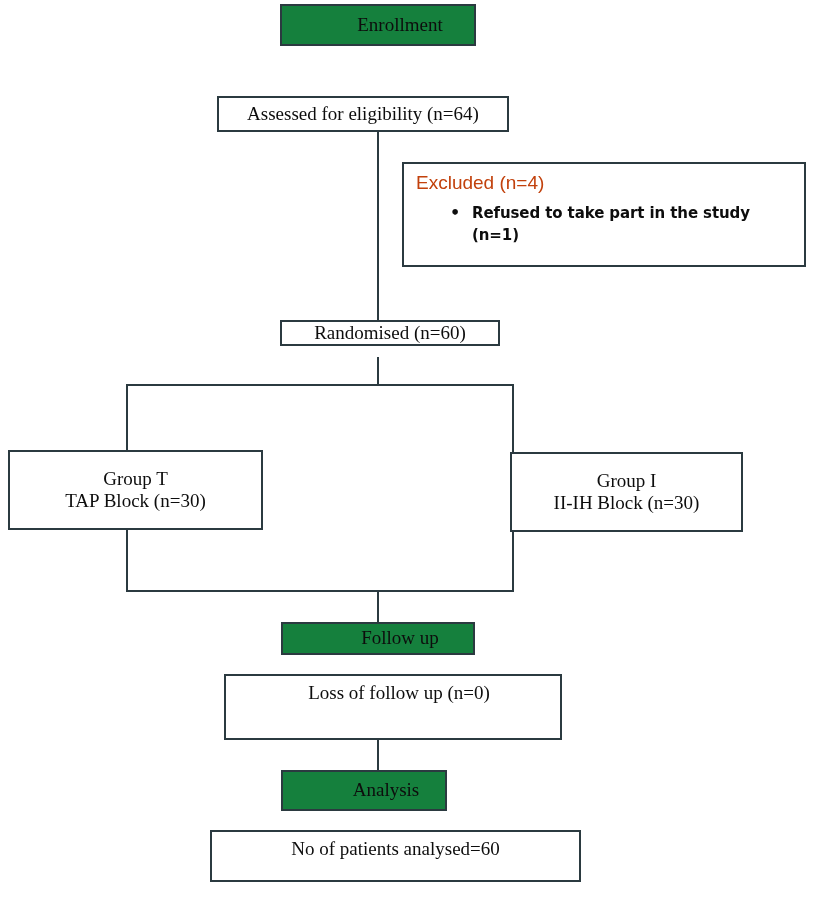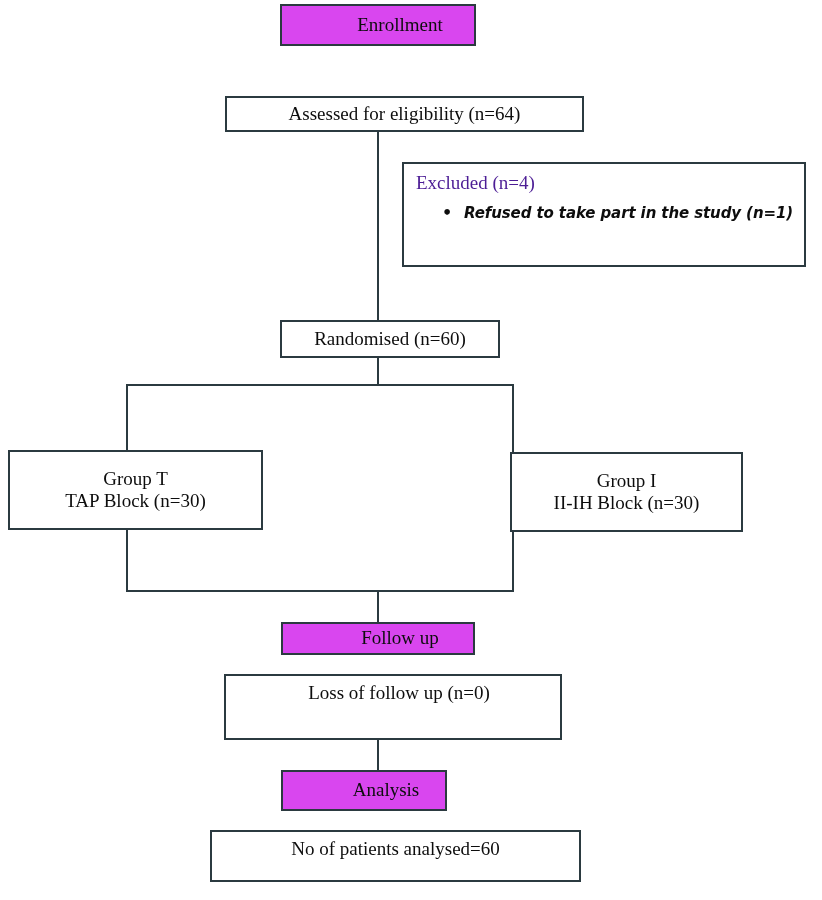--- a/index.html
+++ b/index.html
@@ -31,21 +31,21 @@
     display: flex;
     align-items: center;
     justify-content: center;
     text-align: center;
     line-height: 1.18;
     color: #0d0d0d;
     font-size: 19px;
     z-index: 3;
   }
   .node.blue {
-    background: #d946ef;
+    background: #15803d;
     padding-left: 44px;
   }
   .node.top-text {
     align-items: flex-start;
     padding-top: 6px;
   }
   .node .txt {
     display: block;
     white-space: pre-line;
   }
@@ -54,31 +54,30 @@
   .excluded {
     position: absolute;
     box-sizing: border-box;
     border: 2px solid #2b3a40;
     background: #ffffff;
     z-index: 3;
     padding: 8px 10px 6px 12px;
     text-align: left;
   }
   .excluded .exc-title {
-    font-family: Liberation Serif, serif;
+    font-family: Liberation Sans, sans-serif;
     font-size: 19px;
-    color: #4c1d95;
+    color: #c2410c;
     line-height: 1.15;
-    margin-bottom: 8px;
+    margin-bottom: 2px;
   }
   .excluded ul {
-    margin: 0;
+    margin: 8px;
     padding: 0 0 0 48px;
     list-style: none;
-    font-style: italic;
   }
   .excluded li {
     font-family: "DejaVu Sans", "Liberation Sans", sans-serif;
     font-size: 15px;
     font-weight: 600;
     color: #0d0d0d;
     line-height: 1.5;
     position: relative;
     letter-spacing: -0.1px;
   }
@@ -106,34 +105,34 @@
 </style>
 </head>
 <body>
 
 <div id="canvas">
 
   <div class="node blue" style="left:280px; top:4px; width:196px; height:42px;">
     <span class="txt">Enrollment</span>
   </div>
 
-  <div class="node" style="left:225px; top:96px; width:359px; height:36px;">
+  <div class="node" style="left:217px; top:96px; width:292px; height:36px;">
     <span class="txt">Assessed for eligibility (n=64)</span>
   </div>
 
   <div class="vline" style="left:377px; top:131px; height:190px;"></div>
 
   <div class="excluded" style="left:402px; top:162px; width:404px; height:105px;">
     <div class="exc-title">Excluded (n=4)</div>
     <ul>
       <li>Refused to take part in the study (n=1)</li>
     </ul>
   </div>
 
-  <div class="node" style="left:280px; top:320px; width:220px; height:38px;">
+  <div class="node" style="left:280px; top:320px; width:220px; height:26px;">
     <span class="txt">Randomised (n=60)</span>
   </div>
 
   <div class="vline" style="left:377px; top:357px; height:29px;"></div>
 
   <div class="hline" style="left:126px; top:384px; width:388px;"></div>
 
   <div class="vline" style="left:126px; top:384px; height:68px;"></div>
 
   <div class="vline" style="left:512px; top:384px; height:70px;"></div>

